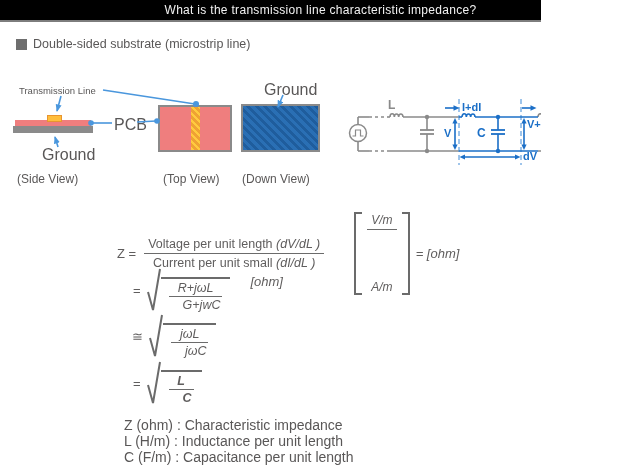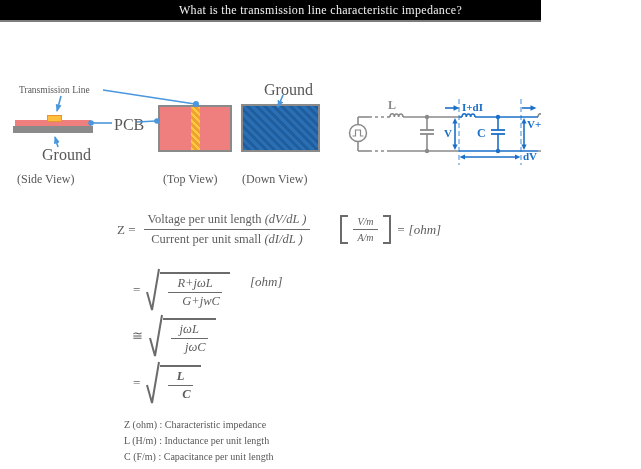--- a/index.html
+++ b/index.html
@@ -1,18 +1,18 @@
 <!DOCTYPE html>
 <html><head>
 <meta charset="utf-8">
 <style>
   html,body{margin:0;padding:0;background:#fff;}
   #stage{
     position:relative;width:541px;height:469px;background:#ffffff;overflow:hidden;
-    font-family:Liberation Serif, serif;color:#595757;
+    font-family:Liberation Sans, sans-serif;color:#595757;
   }
   .abs{position:absolute;}
   
   .titlebar{left:0;top:0;width:641px;height:20px;background:#000;display:flex;align-items:center;justify-content:center;}
   .titlebar .t{color:#f2f2f2;font-size:12px;letter-spacing:.3px;}
   .title-rule{left:0;top:20px;width:641px;height:2px;background:#7d7d7d;}
   
   .sect{left:16px;top:37px;display:flex;align-items:center;gap:6px;font-size:12.5px;color:#595757;}
   .sqbullet{width:11px;height:11px;background:#6e6e6e;flex:0 0 auto;}
   
@@ -29,42 +29,46 @@
   .caption{font-size:12px;color:#595757;}
   
   .clab{font-size:11px;font-weight:bold;color:#1b6fc7;}
   .clab-gray{font-size:12px;font-weight:bold;color:#8a8a8a;}
   
   .frm{display:flex;align-items:center;font-size:13px;color:#5f5d5d;}
   .frac{display:flex;flex-direction:column;text-align:center;font-size:12.5px;}
   .frac .num{border-bottom:1.5px solid #6b6b6b;padding:0 4px 2px 4px;}
   .frac .den{padding:2px 4px 0 4px;}
   .mi{font-style:italic;}
-  .sqrt{display:flex;align-items:center;}
+  .sqrt{display:flex;align-items:flex-end;}
   .sqrt svg{display:block;flex:0 0 auto;}
   .sqrt .radicand{border-top:2px solid #6b6b6b;padding:2px 8px 0 8px;}
   .sqrt .frac .num{border-bottom:1.3px solid #6b6b6b;padding:0 2px 1px 2px;}
   .sqrt .frac .den{padding:1px 2px 0 2px;margin-left:12px;}
   .brkgrp{display:flex;align-items:stretch;}
   .brk-l{width:6px;border:2px solid #6b6b6b;border-right:none;}
   .brk-r{width:6px;border:2px solid #6b6b6b;border-left:none;}
-  .brkgrp .frac{padding:1px 5px;font-size:10px;}
-  
-  .legend{left:124px;top:417px;font-size:10px;line-height:16px;color:#595757;}
+  .brkgrp .frac{padding:1px 5px;font-size:12px;gap:48px;}
+  
+  .legend{left:124px;top:417px;font-size:14px;line-height:16px;color:#595757;}
 </style>
 </head>
 <body>
 
 <div id="stage">
 
   <div class="abs titlebar">
     <span class="t">What is the transmission line characteristic impedance?</span>
   </div>
   <div class="abs title-rule"></div>
 
+  <div class="abs sect">
+    <span class="sqbullet"></span>
+    <span>Double-sided substrate (microstrip line)</span>
+  </div>
 
   <div class="abs pcb-side"></div>
   <div class="abs gnd-side"></div>
   <div class="abs trace-side"></div>
   <div class="abs dlabel-sm" style="left:19px;top:85px;">Transmission Line</div>
   <div class="abs dlabel" style="left:114px;top:116px;">PCB</div>
   <div class="abs dlabel" style="left:42px;top:146px;">Ground</div>
   <div class="abs caption" style="left:17px;top:172px;">(Side View)</div>
 
   <div class="abs topview">

